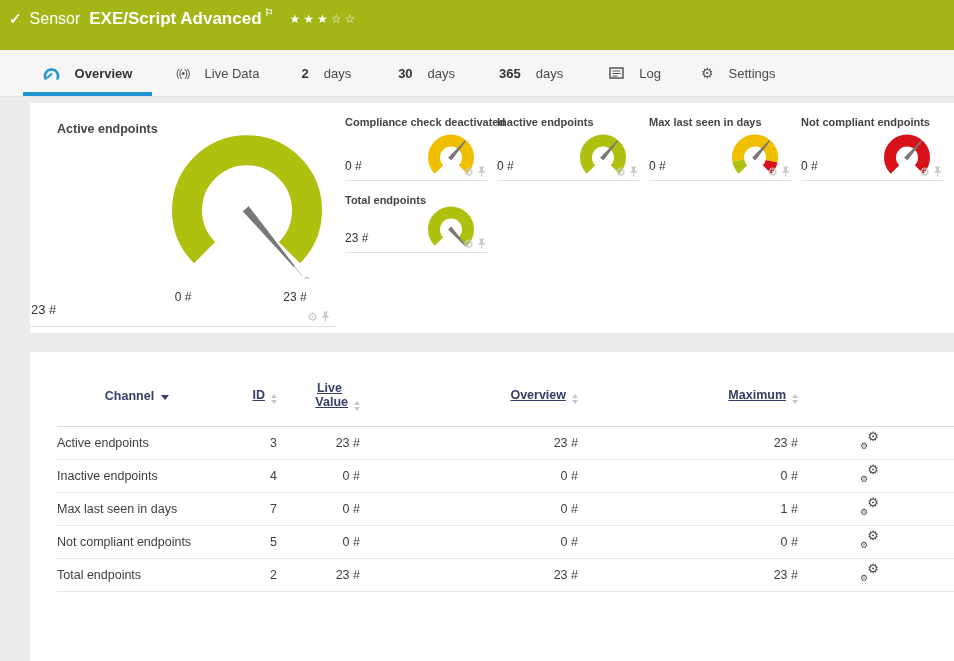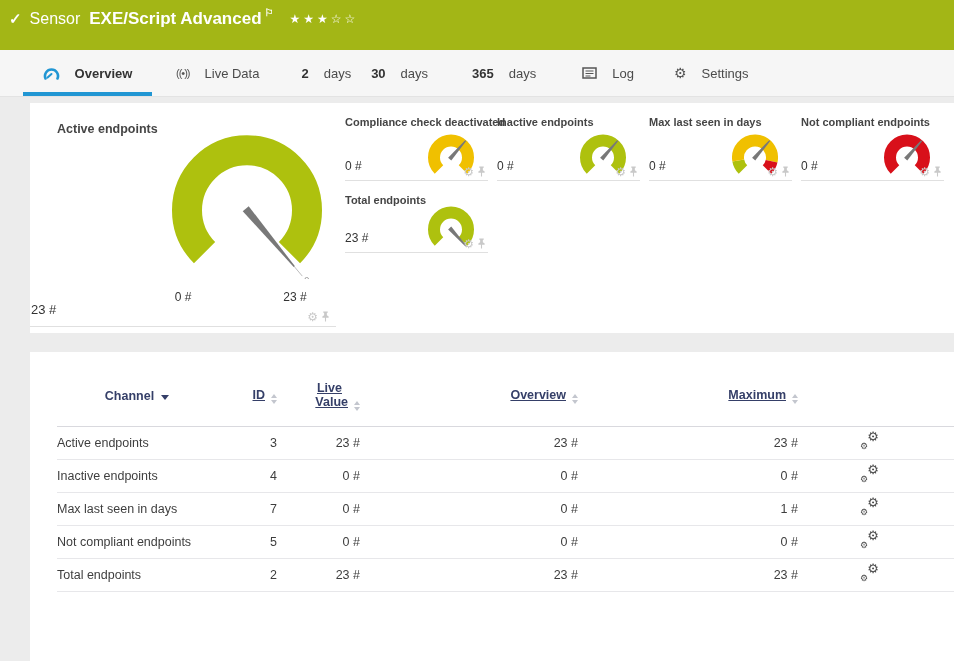--- a/index.html
+++ b/index.html
@@ -94,21 +94,21 @@
     <span>Overview</span>
   </div>
   <div class="tab" style="margin-left:24px;">
     <span class="ticn live-glyph">((•))</span>
     <span>Live Data</span>
   </div>
   <div class="tab" style="margin-left:42px;">
     <b>2</b>
     <span>days</span>
   </div>
-  <div class="tab" style="margin-left:20px;">
+  <div class="tab" style="margin-left:47px;">
     <b>30</b>
     <span>days</span>
   </div>
   <div class="tab" style="margin-left:44px;">
     <b>365</b>
     <span>days</span>
   </div>
   <div class="tab" style="margin-left:46px;">
     <span class="ticn">
       <svg width="15" height="12" viewBox="0 0 15 12">

